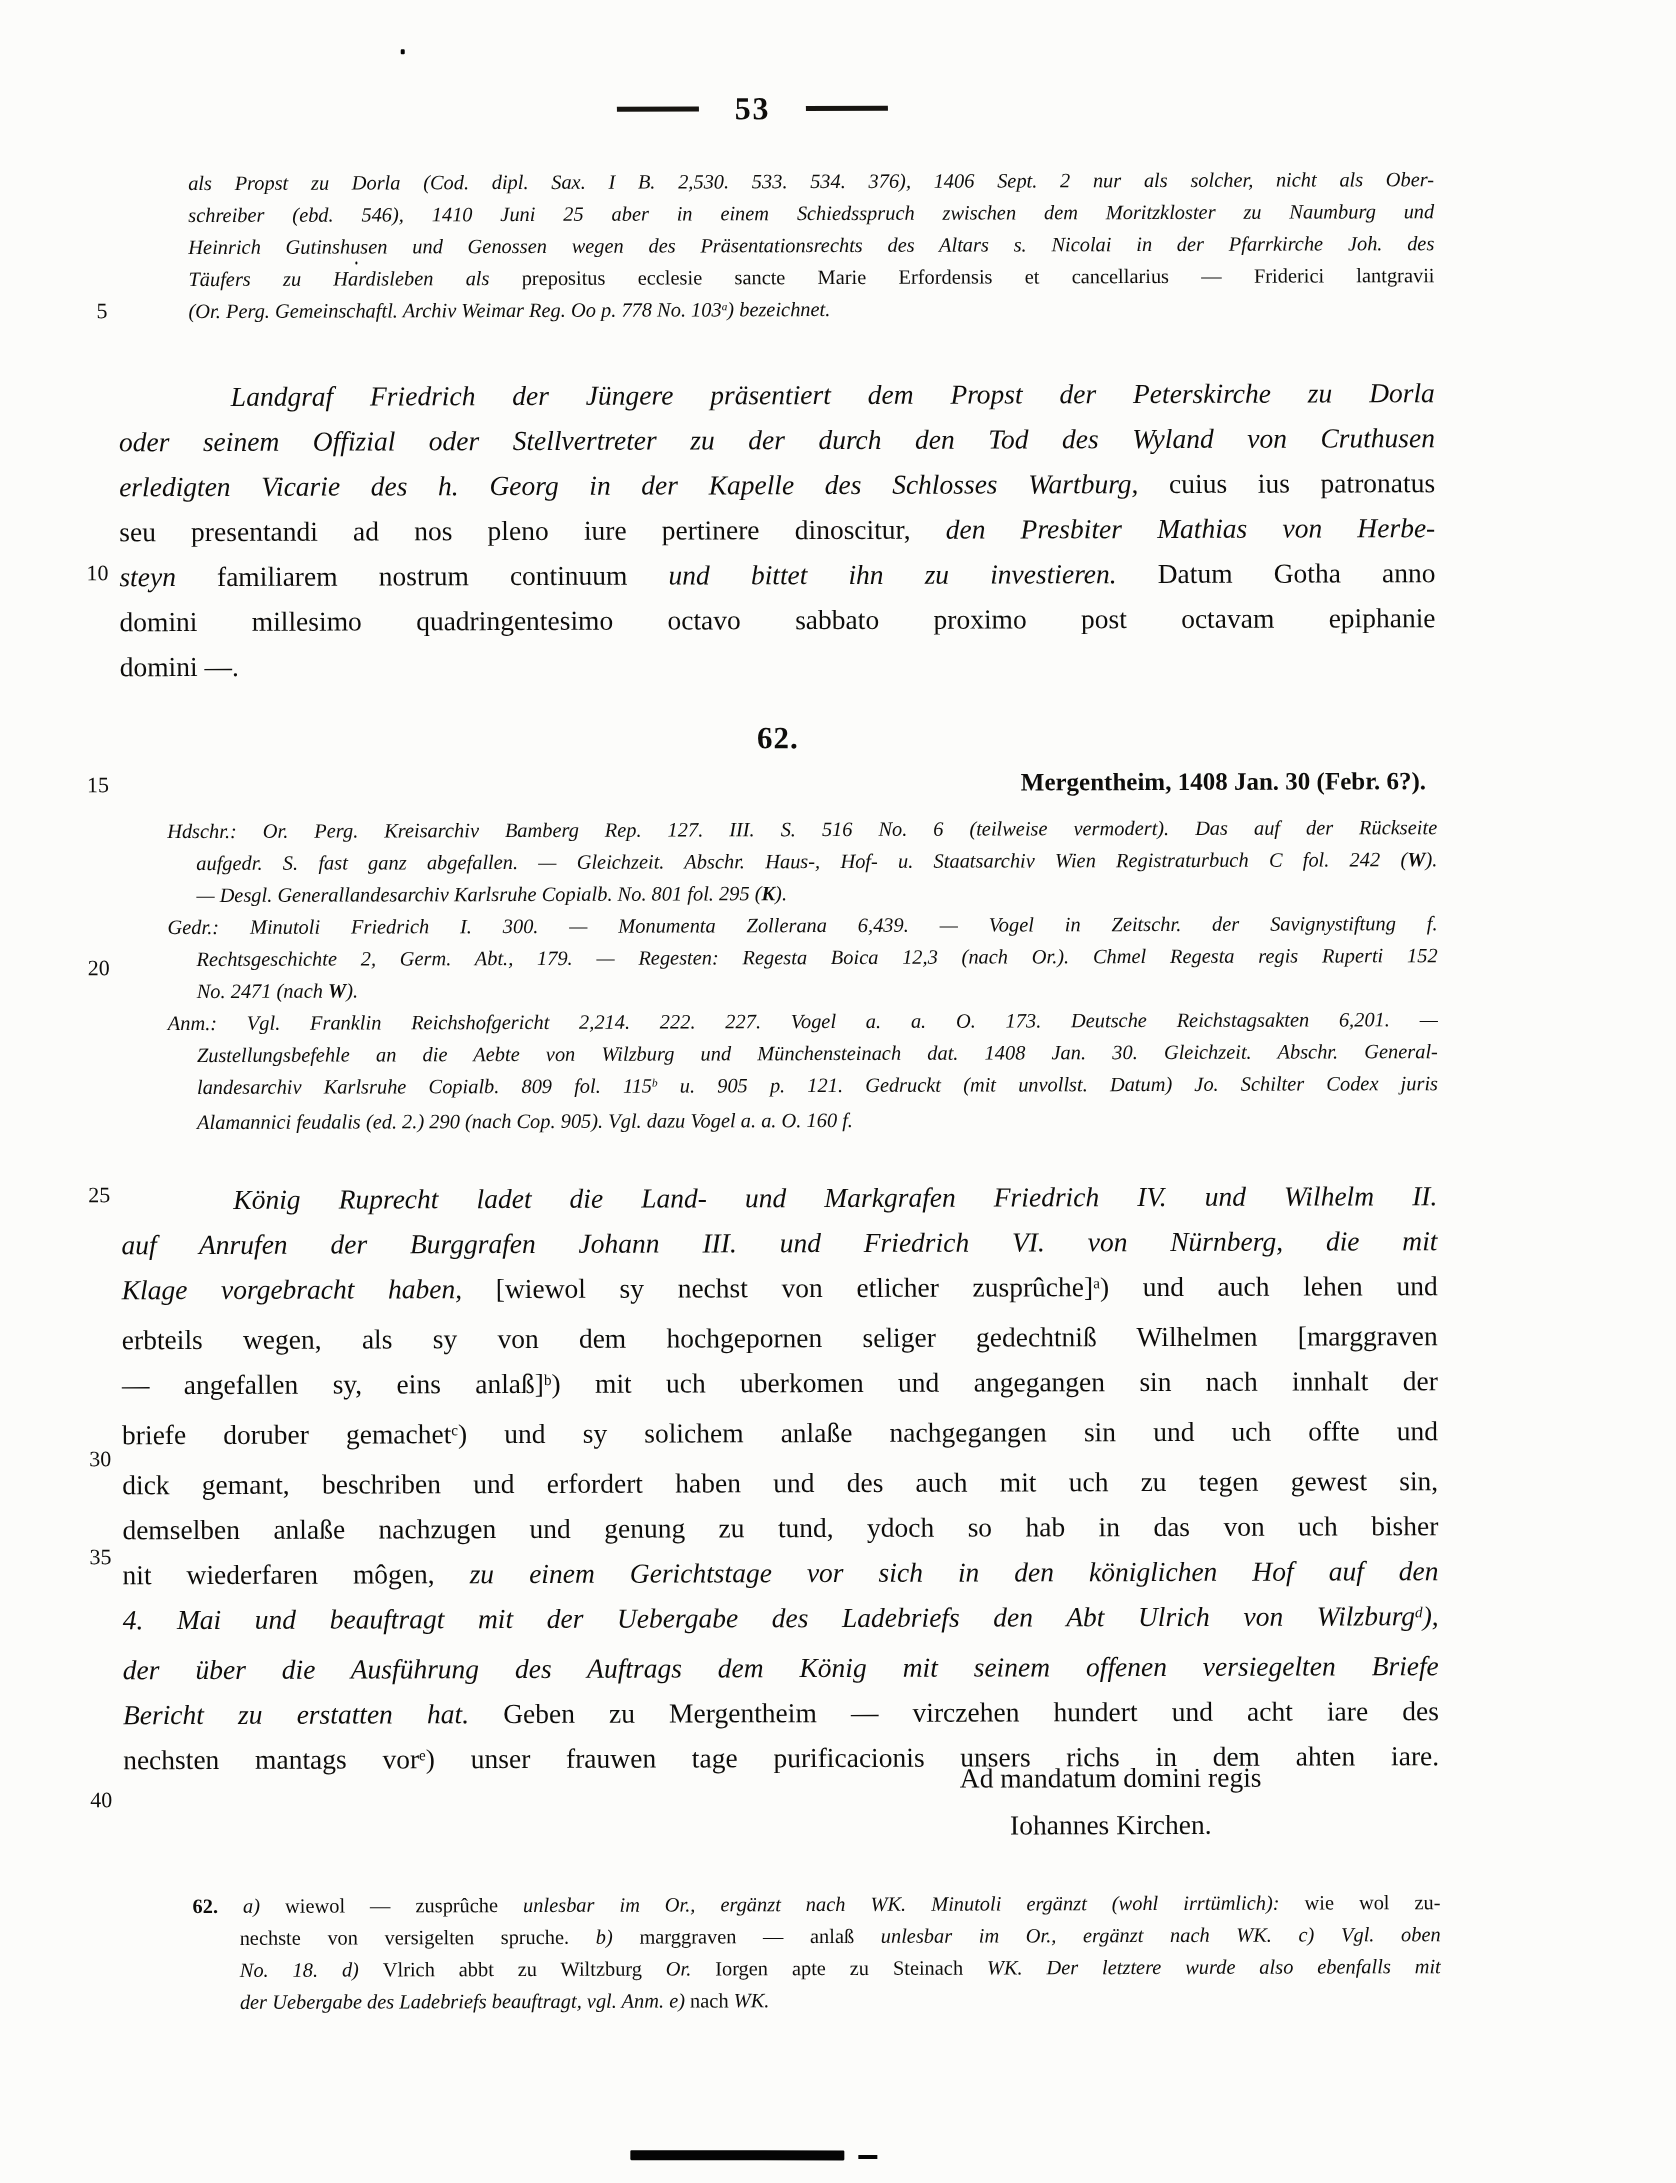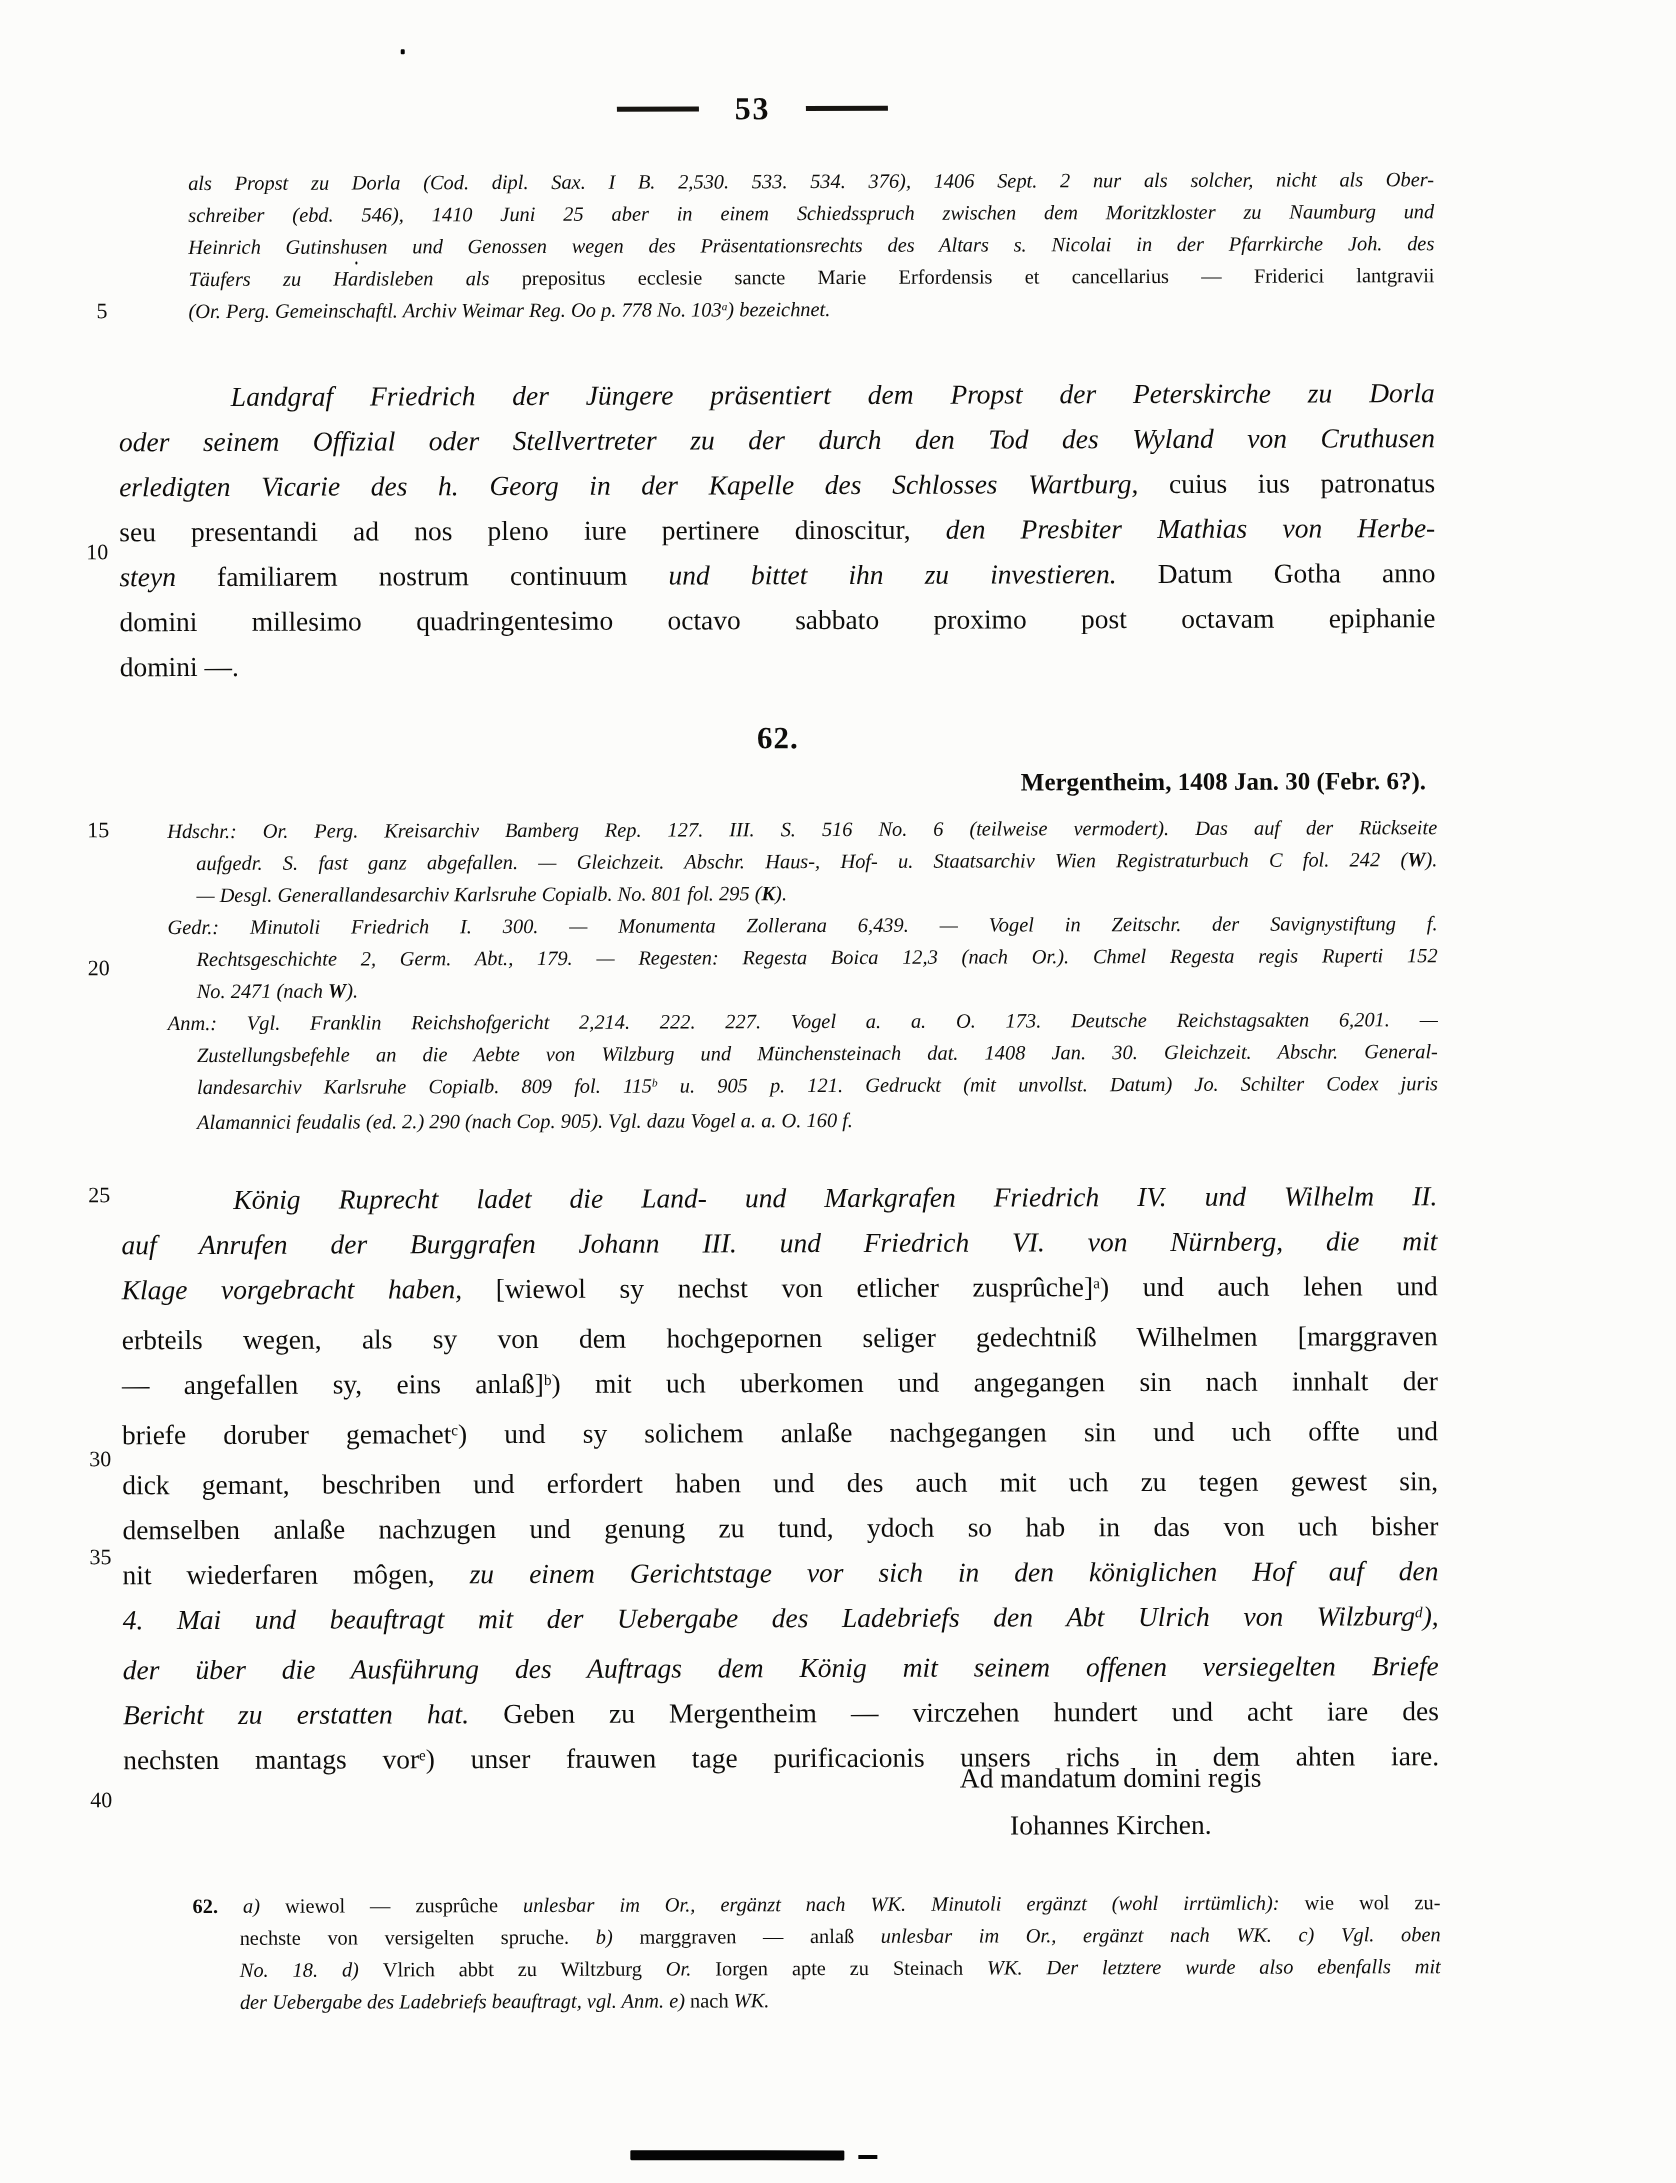--- a/index.html
+++ b/index.html
@@ -56,22 +56,22 @@
 <div id="page">
   <div id="scan">
 
     <div id="pagehead">
       <div class="hrule"></div>
       <div class="num">53</div>
       <div class="hrule"></div>
     </div>
 
     <div class="mnum" style="top:296px">5</div>
-    <div class="mnum" style="top:537px">10</div>
-    <div class="mnum" style="top:815px">15</div>
+    <div class="mnum" style="top:558px">10</div>
+    <div class="mnum" style="top:770px">15</div>
     <div class="mnum" style="top:953px">20</div>
     <div class="mnum" style="top:1180px">25</div>
     <div class="mnum" style="top:1444px">30</div>
     <div class="mnum" style="top:1542px">35</div>
     <div class="mnum" style="top:1785px">40</div>
 
     <div id="note61" class="block small">
         <div class="line"><span class="s-i">als Propst zu Dorla (Cod. dipl. Sax. I B. 2,530. 533. 534. 376), 1406 Sept. 2 nur als solcher, nicht als Ober-</span></div>
         <div class="line"><span class="s-i">schreiber (ebd. 546), 1410 Juni 25 aber in einem Schiedsspruch zwischen dem Moritzkloster zu Naumburg und</span></div>
         <div class="line"><span class="s-i">Heinrich Gutinshusen und Genossen wegen des Präsentationsrechts des Altars s. Nicolai in der Pfarrkirche Joh. des</span></div>

